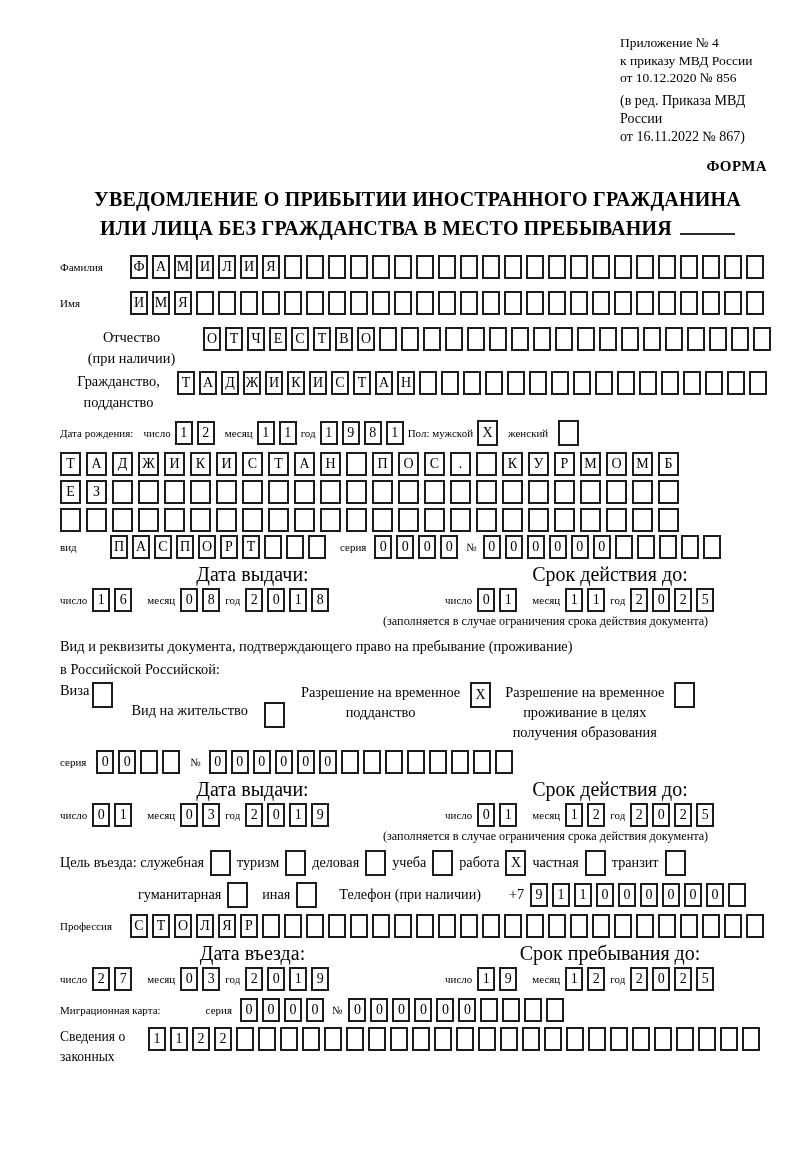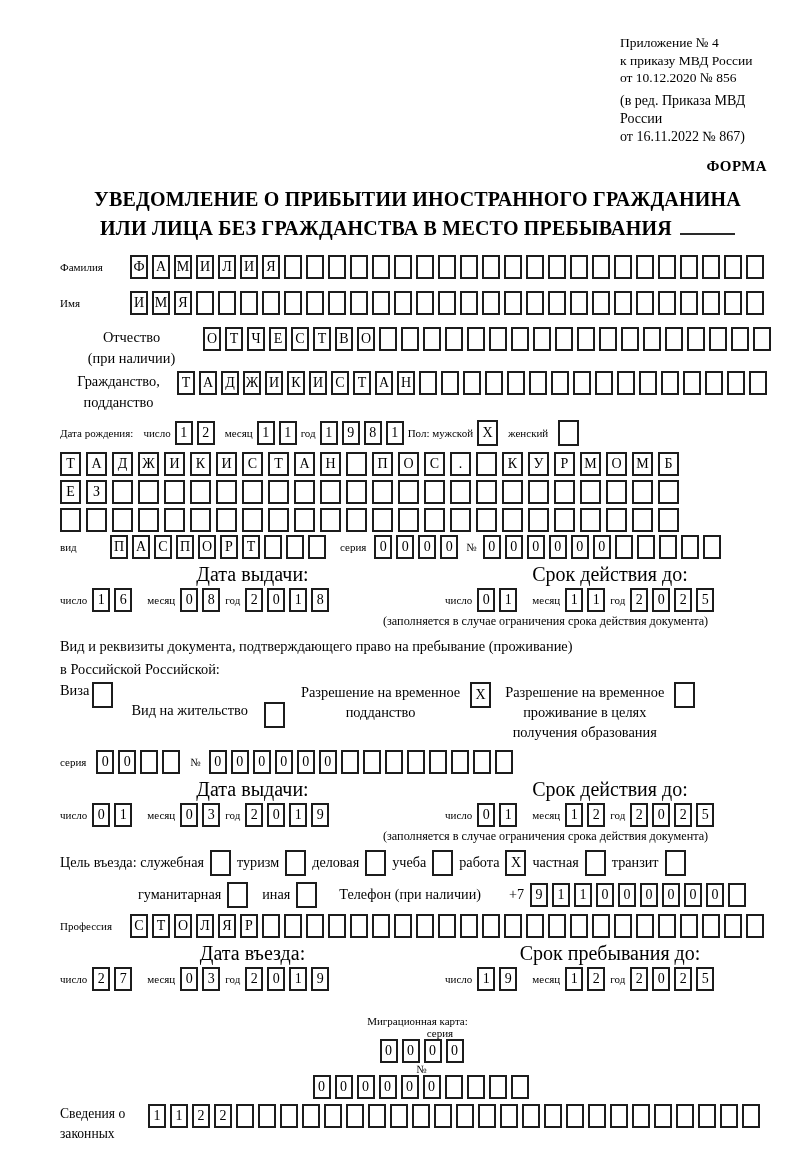--- a/index.html
+++ b/index.html
@@ -654,21 +654,21 @@
         <div class="cells">
             <div class="cell">2</div>
             <div class="cell">0</div>
             <div class="cell">2</div>
             <div class="cell">5</div>
           </div>
       </div>
     </div>
   </div>
 
-  <div class="crow" style="margin-top:24px;flex-direction:column;">
+  <div class="crow" style="margin-top:7px;">
     <span class="lbl">Миграционная карта:</span>
     <span class="lbl" style="margin-left:45px;">серия</span>
     <div class="cells" style="margin-left:8px;">
         <div class="cell">0</div>
         <div class="cell">0</div>
         <div class="cell">0</div>
         <div class="cell">0</div>
       </div>
     <span class="lbl" style="margin-left:8px;">№</span>
     <div class="cells" style="margin-left:6px;">

